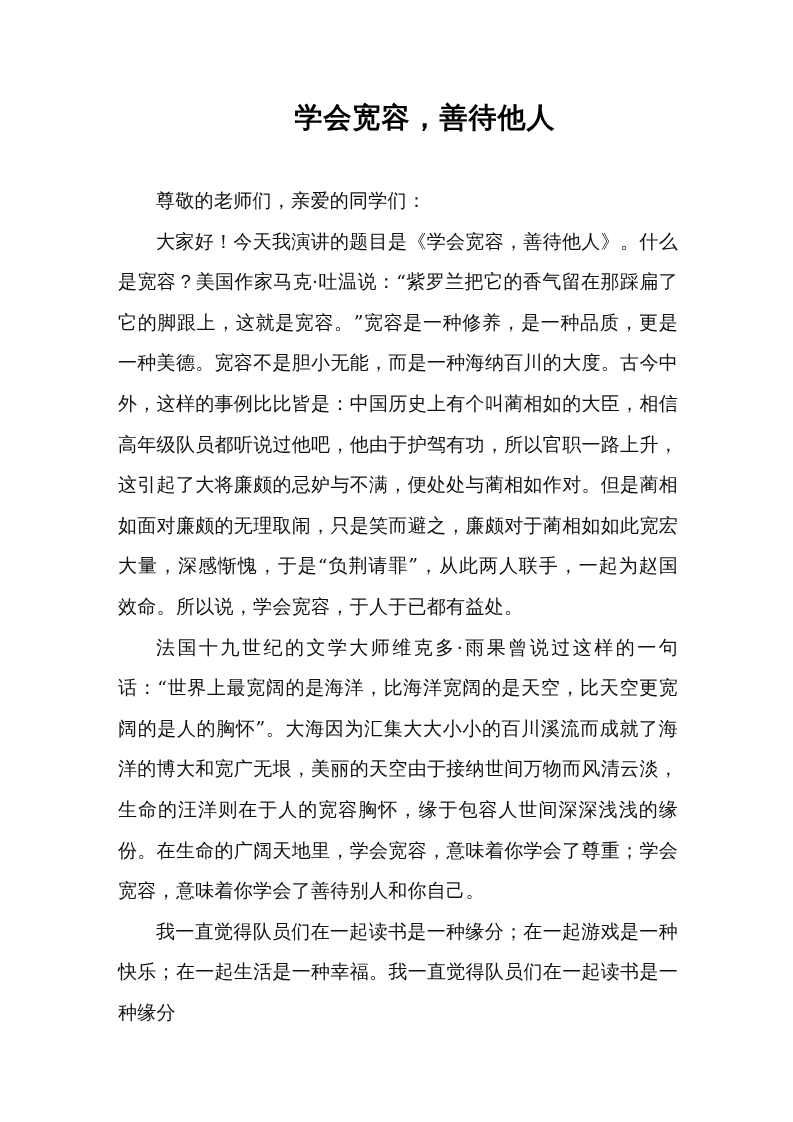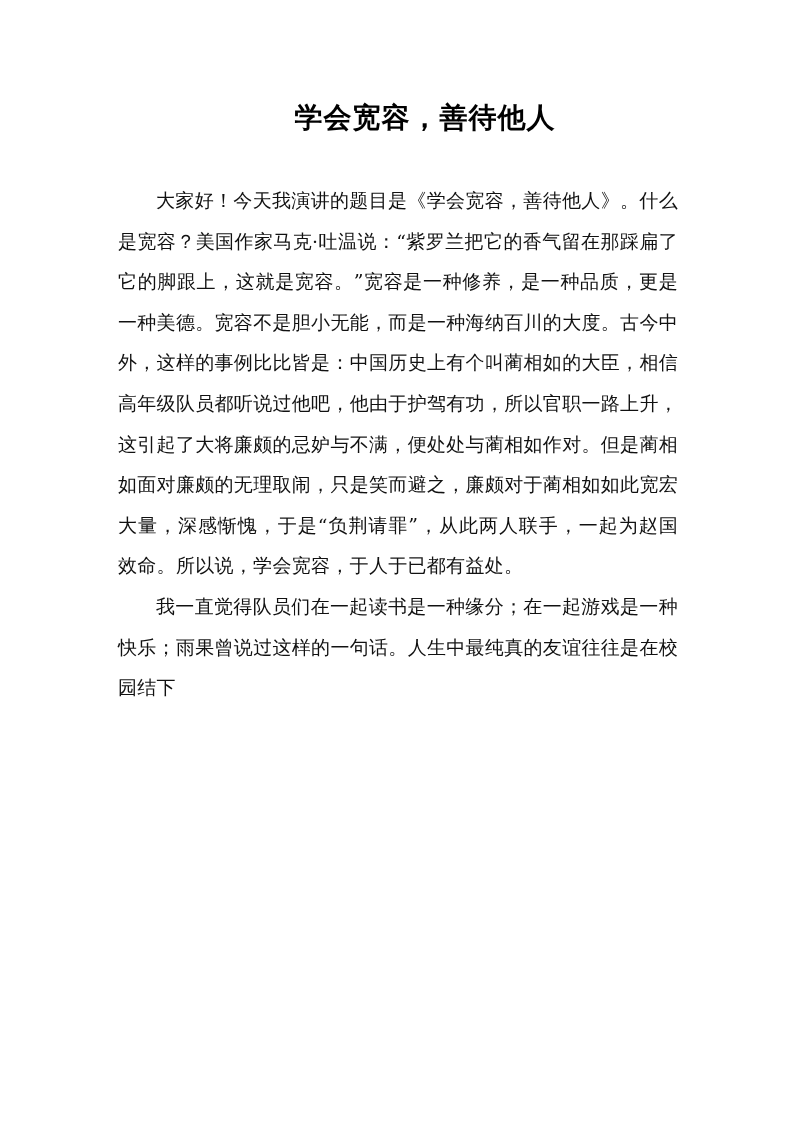--- a/index.html
+++ b/index.html
@@ -54,16 +54,18 @@
       margin-bottom: 0;
     }
   </style>
 </head>
 <body>
 
 <div class="page">
   <div class="title">学会宽容，善待他人</div>
 
   <div class="body-text">
+    <p class="para salutation">尊敬的老师们，亲爱的同学们：</p>
     <p class="para">大家好！今天我演讲的题目是《学会宽容，善待他人》。什么是宽容？美国作家马克·吐温说：“紫罗兰把它的香气留在那踩扁了它的脚跟上，这就是宽容。”宽容是一种修养，是一种品质，更是一种美德。宽容不是胆小无能，而是一种海纳百川的大度。古今中外，这样的事例比比皆是：中国历史上有个叫蔺相如的大臣，相信高年级队员都听说过他吧，他由于护驾有功，所以官职一路上升，这引起了大将廉颇的忌妒与不满，便处处与蔺相如作对。但是蔺相如面对廉颇的无理取闹，只是笑而避之，廉颇对于蔺相如如此宽宏大量，深感惭愧，于是“负荆请罪”，从此两人联手，一起为赵国效命。所以说，学会宽容，于人于已都有益处。</p>
-    <p class="para">我一直觉得队员们在一起读书是一种缘分；在一起游戏是一种快乐；雨果曾说过这样的一句话。人生中最纯真的友谊往往是在校园结下</p>
+    <p class="para">法国十九世纪的文学大师维克多·雨果曾说过这样的一句话：“世界上最宽阔的是海洋，比海洋宽阔的是天空，比天空更宽阔的是人的胸怀”。大海因为汇集大大小小的百川溪流而成就了海洋的博大和宽广无垠，美丽的天空由于接纳世间万物而风清云淡，生命的汪洋则在于人的宽容胸怀，缘于包容人世间深深浅浅的缘份。在生命的广阔天地里，学会宽容，意味着你学会了尊重；学会宽容，意味着你学会了善待别人和你自己。</p>
+    <p class="para">我一直觉得队员们在一起读书是一种缘分；在一起游戏是一种快乐；在一起生活是一种幸福。我一直觉得队员们在一起读书是一种缘分</p>
   </div>
 </div>
 
 </body></html>

